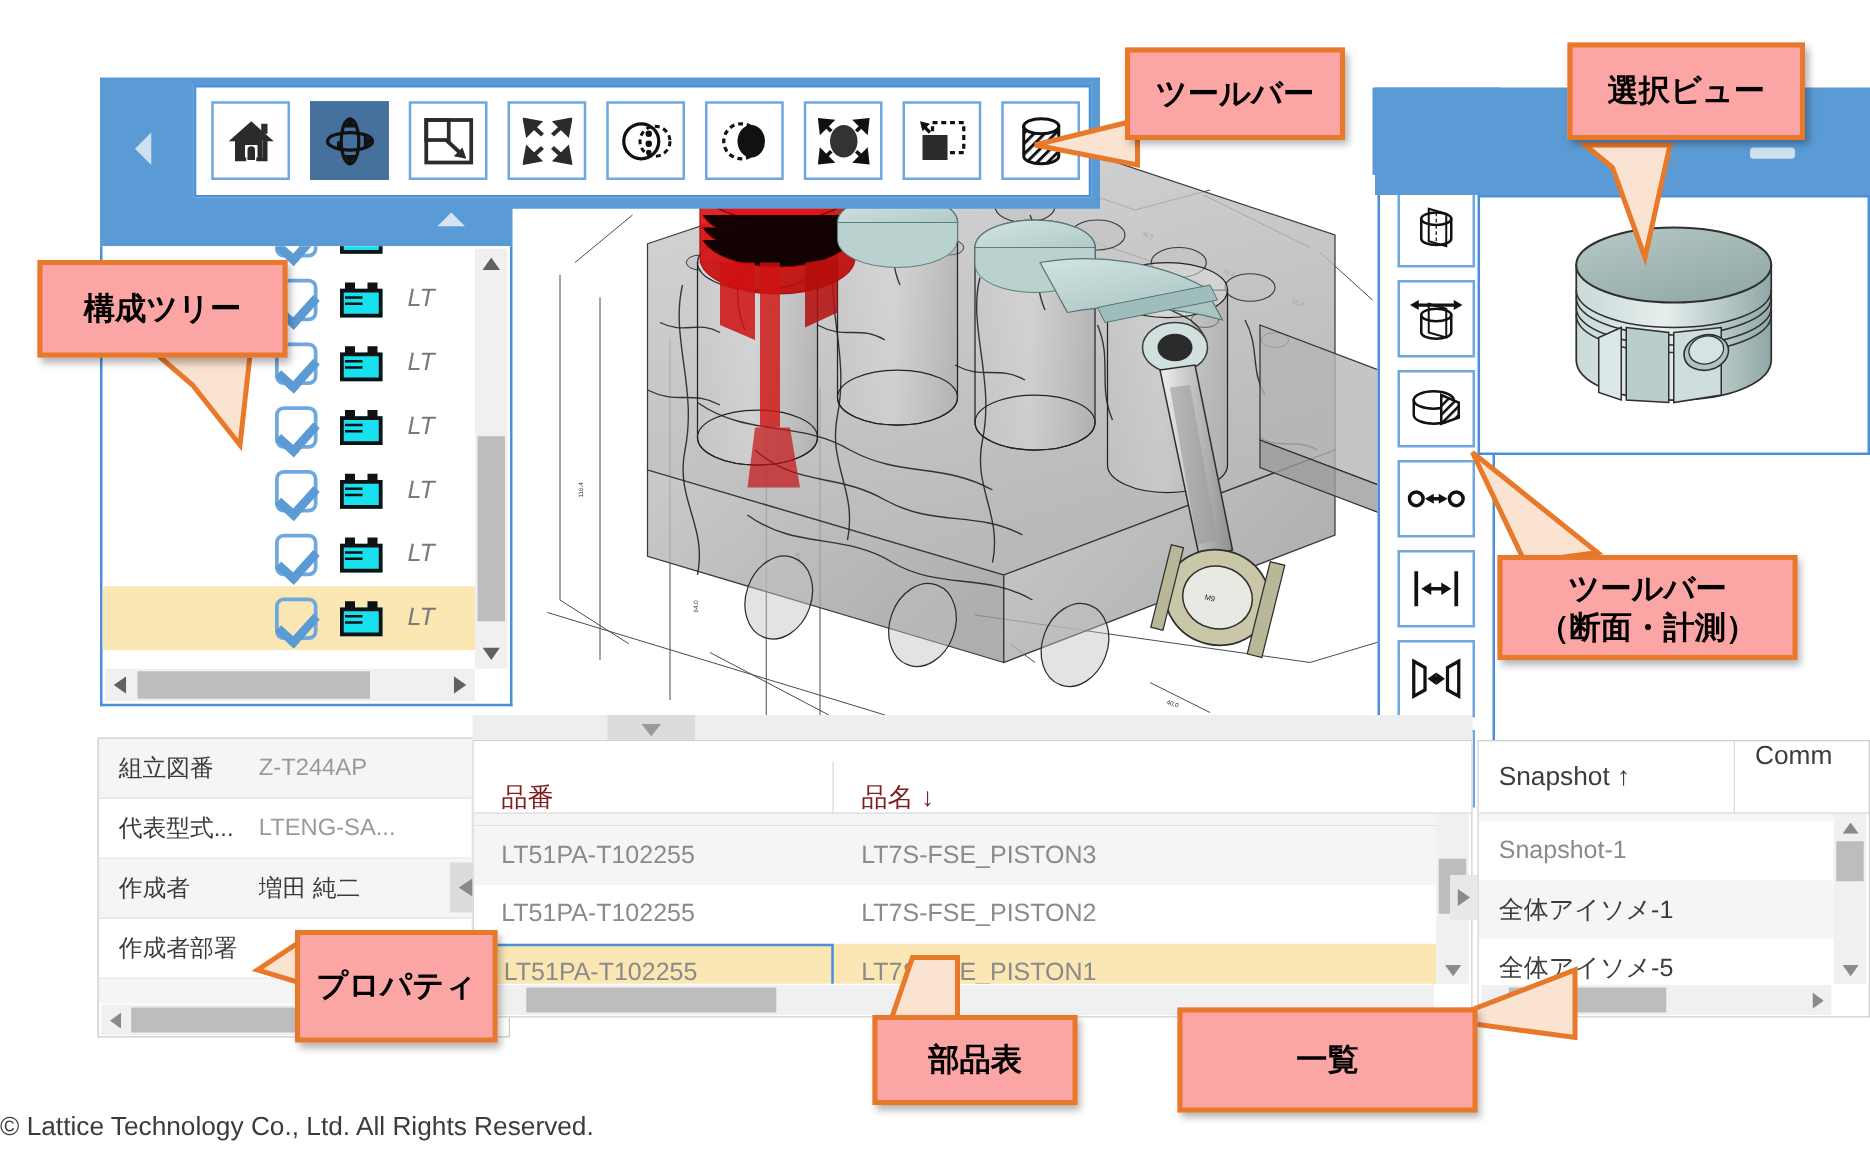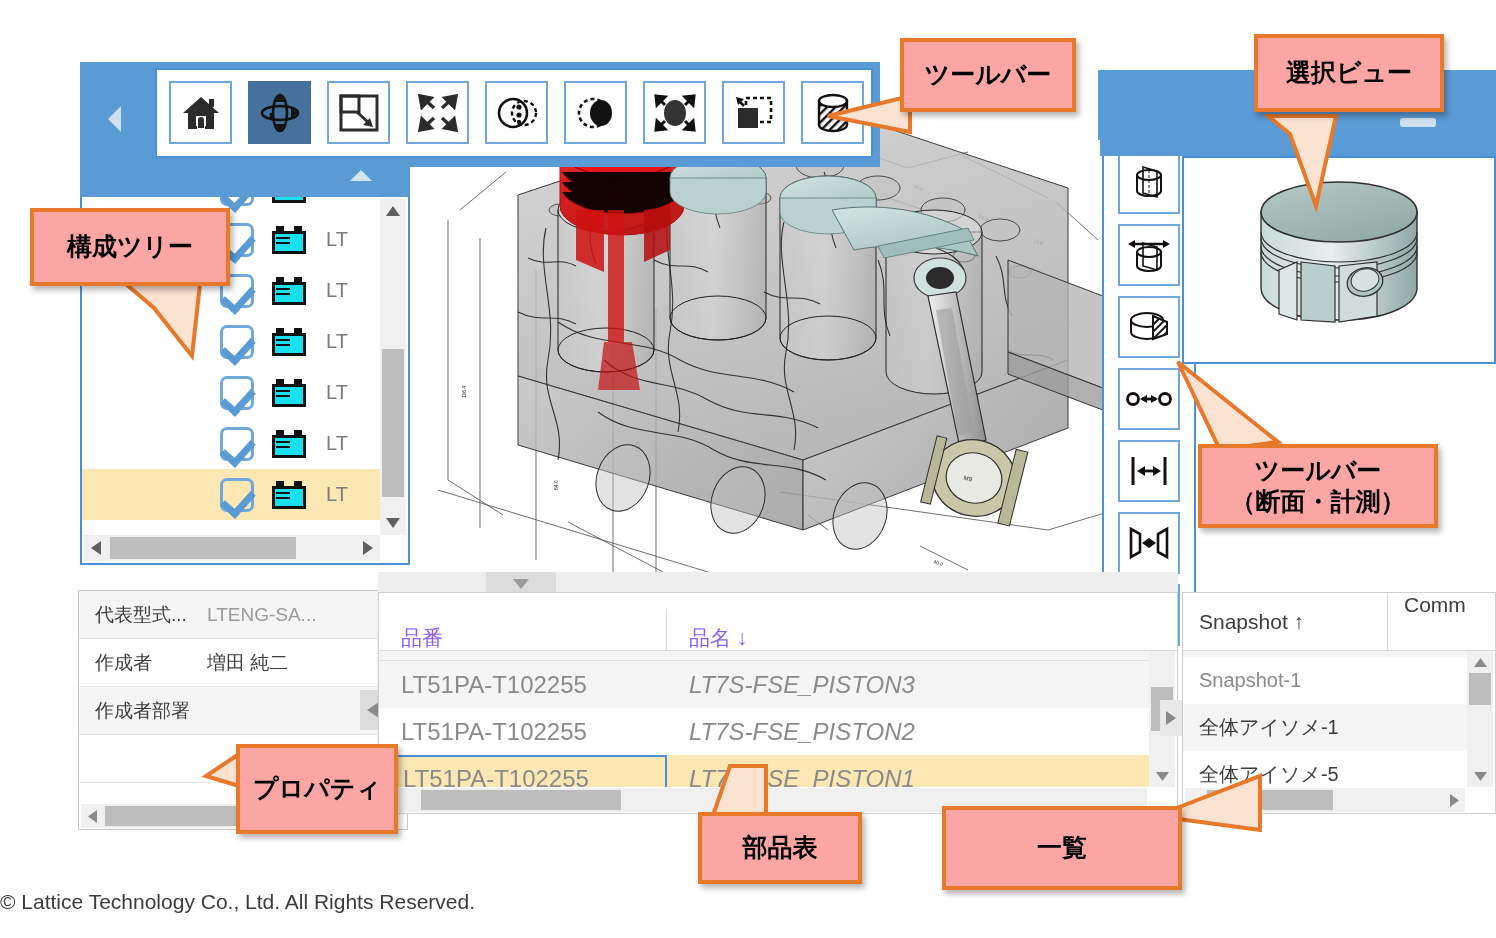--- a/index.html
+++ b/index.html
@@ -34,21 +34,21 @@
   .tbtn.active { background:#46719c; border-color:#46719c; }
   #tb-inner { padding:11px 0 0 12px; }
   #collapse-left { left:28px; top:44px; }
 
   
   #left-blue { left:80px; top:155px; width:330px; height:42px; background:#5b9bd5; }
   #left-blue-tri { left:350px; top:170px; }
 
   
   #tree-panel { left:80px; top:197px; width:330px; height:368px; background:#fff; border:2px solid #4a90d9; border-top:none; }
-  .tree-row { height:51px; display:flex; align-items:center; position:relative; }
+  .tree-row { height:51px; display:flex; align-items:center; position:relative;font-style:italic; }
   .tree-row.sel { background:#fbe7b4; }
   .chk {
     width:34px;height:34px;border:3px solid #6fa8dc;border-radius:7px;position:relative;flex:none;margin-left:138px;
   }
   .chk::after{
     content:"";position:absolute;left:5px;top:4px;width:13px;height:24px;
     border:solid #5b9bd5;border-width:0 7px 7px 0;transform:rotate(42deg);
   }
   .part-ico { width:34px;height:28px;margin-left:18px;position:relative;flex:none; }
   .part-ico .body{position:absolute;left:0;top:5px;width:34px;height:23px;background:#18e0ef;border:3px solid #111;}
@@ -66,29 +66,29 @@
   
   #prop-panel { left:78px; top:590px; width:330px; height:240px; background:#fff; border:1px solid #c8c8c8; }
   .prop-row { height:48px; display:flex; align-items:center; border-bottom:1px solid #e4e4e4; }
   .prop-row:nth-child(odd){ background:#f5f5f5; }
   .prop-key { width:128px; padding-left:16px; font-size:19px; color:#3c3c3c; }
   .prop-val { font-size:19px; color:#9a9a9a; }
 
   
   #bom-panel { left:378px; top:592px; width:800px; height:222px; background:#fff; border:1px solid #cfcfcf; }
   #bom-head { height:58px; display:flex; align-items:center; border-bottom:1px solid #d8d8d8; background:#fff; }
-  .bom-th { font-size:21px; color:#8b5cf6; padding-left:22px;margin-top:32px; }
+  .bom-th { font-size:21px; color:#7f1d1d; padding-left:22px;margin-top:32px; }
   .bom-th.c1 { width:288px; border-right:1px solid #d8d8d8; height:100%; display:flex; align-items:center; }
   .bom-th.c2 { flex:1; display:flex; align-items:center; }
-  .bom-row { height:47px; display:flex; align-items:center; font-size:24px; color:#8a8a8a; }
+  .bom-row { height:47px; display:flex; align-items:center; font-size:20px; color:#8a8a8a; }
   .bom-row.alt { background:#f5f5f5; }
   .bom-row.sel { background:#fbe7b4; }
   .bom-row.sel .cell1 { border:2px solid #4a90d9; height:100%; display:flex; align-items:center; }
   .cell1 { width:288px; padding-left:22px; }
-  .cell2 { flex:1; padding-left:22px;font-style:italic; }
+  .cell2 { flex:1; padding-left:22px; }
   #bom-splitter { left:378px; top:572px; width:800px; height:24px; background:#eeeeee; }
   #bom-split-handle { left:108px; top:0; width:70px; height:24px; background:#dcdcdc; display:flex; align-items:center; justify-content:center;}
 
   
   #snap-panel { left:1182px; top:592px; width:314px; height:222px; background:#fff; border:1px solid #cfcfcf; }
   #snap-head { height:58px; display:flex; align-items:flex-start; border-bottom:1px solid #d8d8d8; }
   .snap-th { font-size:21px; color:#3c3c3c; padding-left:16px; }
   .snap-th.c1 { width:205px; border-right:1px solid #d8d8d8; height:100%; display:flex; align-items:center; }
   .snap-row { height:47px; display:flex; align-items:center; font-size:20px; color:#8a8a8a; padding-left:16px; }
   .snap-row.alt { background:#f5f5f5; }
@@ -620,20 +620,24 @@
     <path d="M100 96 L138 92 L138 146 L100 152 Z" fill="#cfdedd" stroke="#2f2f2f" stroke-width="1.2"></path>
 
     <ellipse cx="126" cy="112" rx="18" ry="14" fill="#aec5c3" stroke="#2f2f2f" stroke-width="1.3" transform="rotate(-14 126 112)"></ellipse>
     <ellipse cx="126" cy="110" rx="14" ry="11" fill="#d5e4e3" stroke="#2f2f2f" stroke-width="1" transform="rotate(-14 126 110)"></ellipse>
   </svg>
 </div>
 
 <div class="abs" id="prop-panel">
   <div style="position:absolute;left:0;top:0;right:30px;bottom:26px;overflow:hidden;">
     <div class="prop-row">
+      <div class="prop-key">組立図番</div>
+      <div class="prop-val">Z-T244AP</div>
+    </div>
+    <div class="prop-row">
       <div class="prop-key">代表型式...</div>
       <div class="prop-val">LTENG-SA...</div>
     </div>
     <div class="prop-row">
       <div class="prop-key">作成者</div>
       <div class="prop-val" style="color:#3c3c3c">増田 純二</div>
     </div>
     <div class="prop-row">
       <div class="prop-key">作成者部署</div>
       <div class="prop-val"></div>

